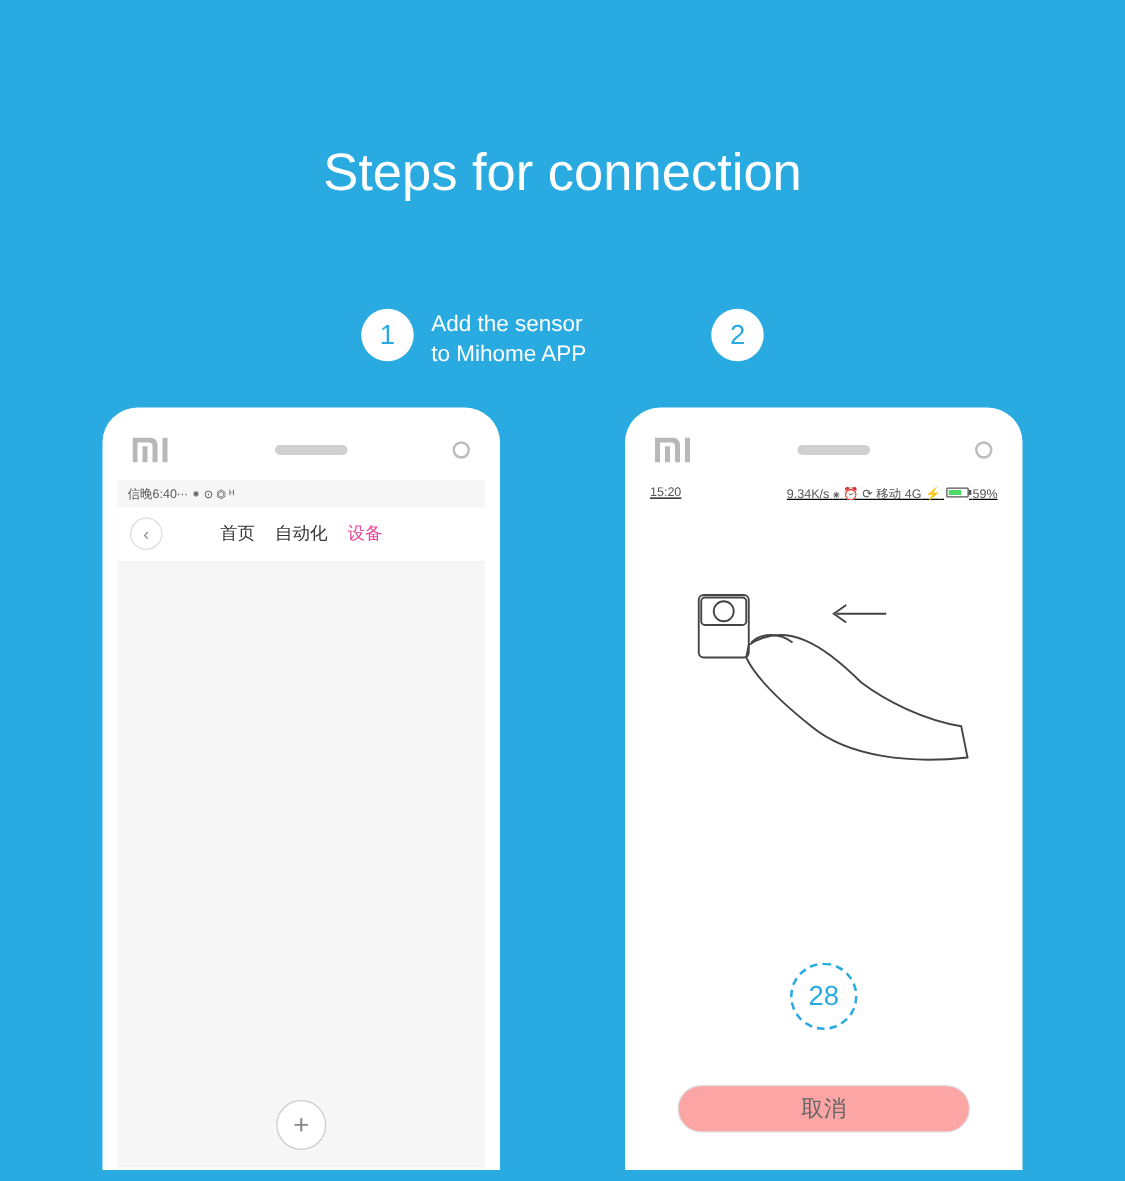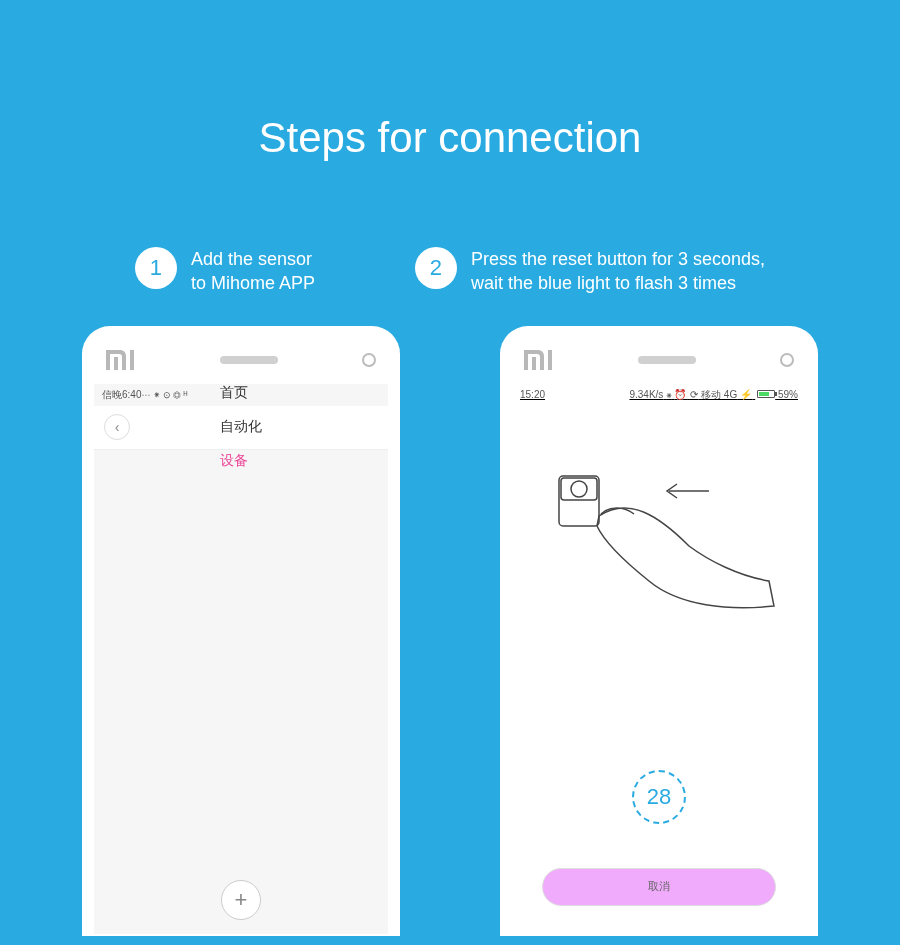--- a/index.html
+++ b/index.html
@@ -112,21 +112,20 @@
     border-radius: 50%;
     display:flex; align-items:center; justify-content:center;
     color:#888; font-size:14px;
   }
   .tabs {
     position: absolute;
     left: 50%; transform: translateX(-50%);
     display: flex; gap: 16px;
     font-size: 14px;
     color: #333;
-    flex-direction: column;
   }
   .tabs .active { color: #ec4899; }
   .device-row {
     background: #fff;
     height: 56px;
     display: flex;
     align-items: center;
     padding: 0 14px;
     gap: 12px;
     border-bottom: 1px solid #eee;
@@ -194,42 +193,40 @@
     color:#29abe2; font-size: 22px; font-weight:500;
   }
   .cancel-btn {
     position: absolute;
     bottom: 28px;
     left: 30px; right: 30px;
     height: 38px;
     border: 1px solid #ddd;
     border-radius: 19px;
     display:flex; align-items:center; justify-content:center;
-    font-size: 11px; color:#666;
-    background:#f0abfc;
+    font-size: 18px; color:#666;
+    background:#fca5a5;
   }
   .batt { display:inline-block; width:18px; height:8px; border:1px solid #555; border-radius:1px; position:relative; margin-left:2px;}
   .batt::after{content:""; position:absolute; right:-3px; top:1px; width:2px; height:4px; background:#555;}
   .batt-fill{ position:absolute; left:1px; top:1px; bottom:1px; width:10px; background:#4cd964;}
 </style>
 </head>
 <body>
 
 <div class="title">Steps for connection</div>
 
 <div class="steps-row">
   <div class="step">
     <div class="step-num">1</div>
     <div class="step-text" style="white-space:pre-line;">Add the sensor
 to Mihome APP</div>
   </div>
   <div class="step">
     <div class="step-num">2</div>
-    <div class="step-text" style="white-space:pre-line;">Press the reset button for 3 seconds,
-wait the blue light to flash 3 times</div>
   </div>
 </div>
 
 <div class="phones-row">
 
   <div class="phone">
     <div class="phone-top">
       <svg class="mi-logo" width="30" height="20" viewBox="0 0 30 20">
           <path d="M0 0h14c3 0 6 2 6 6v14h-4V7c0-2-1-3-3-3H4v16H0V0zm8 7h4v13H8V7zm16-7h4v20h-4V0z"></path>
         </svg>

